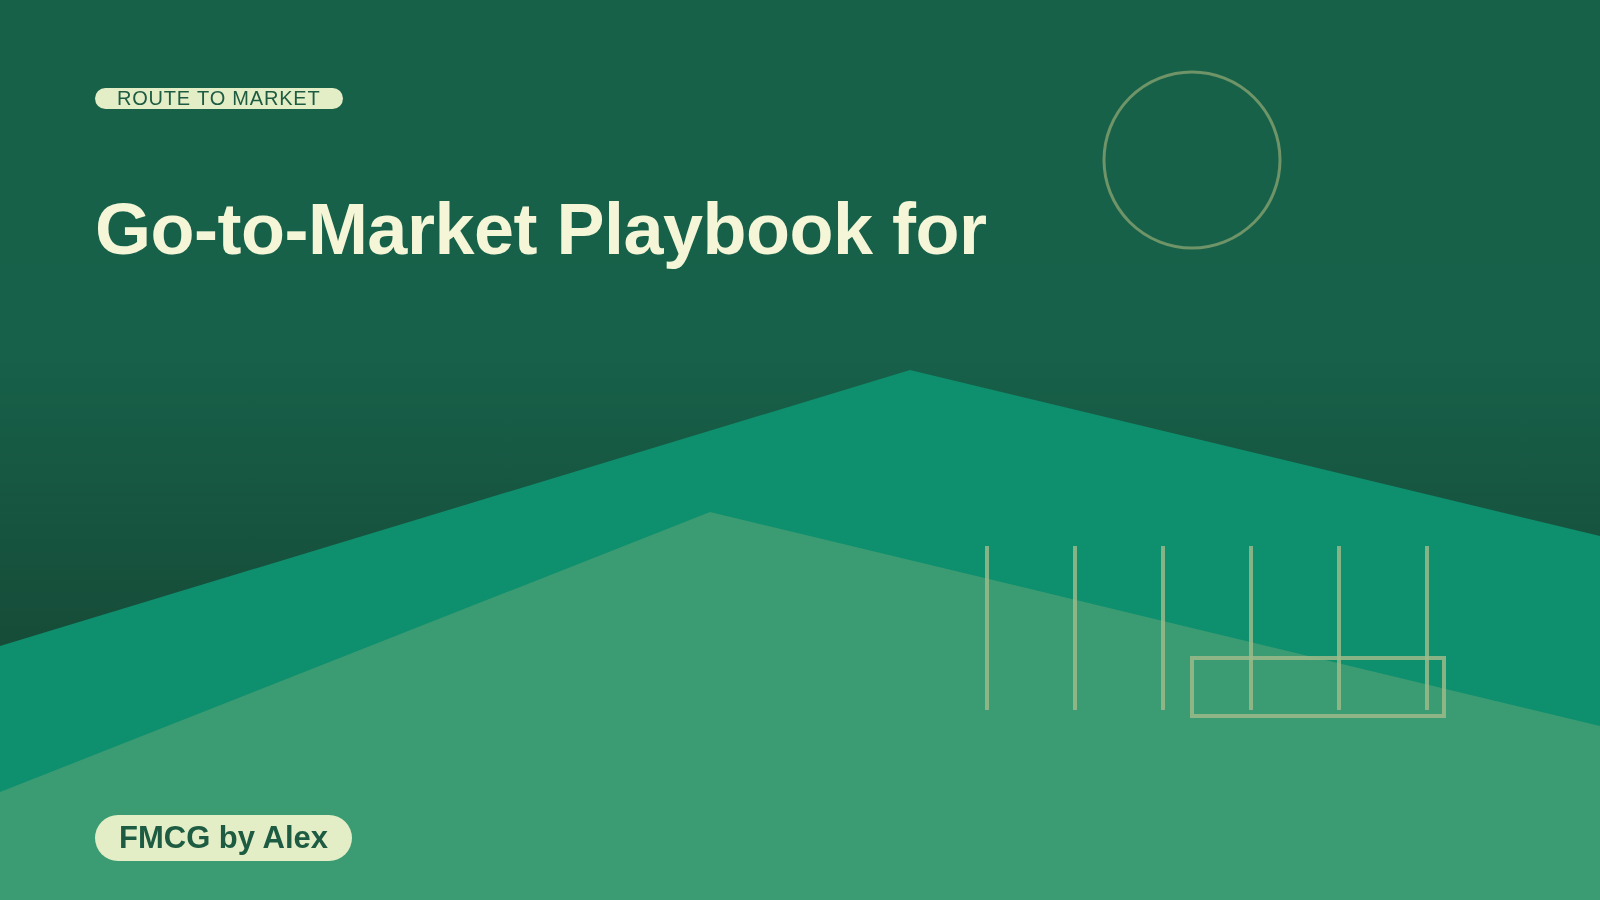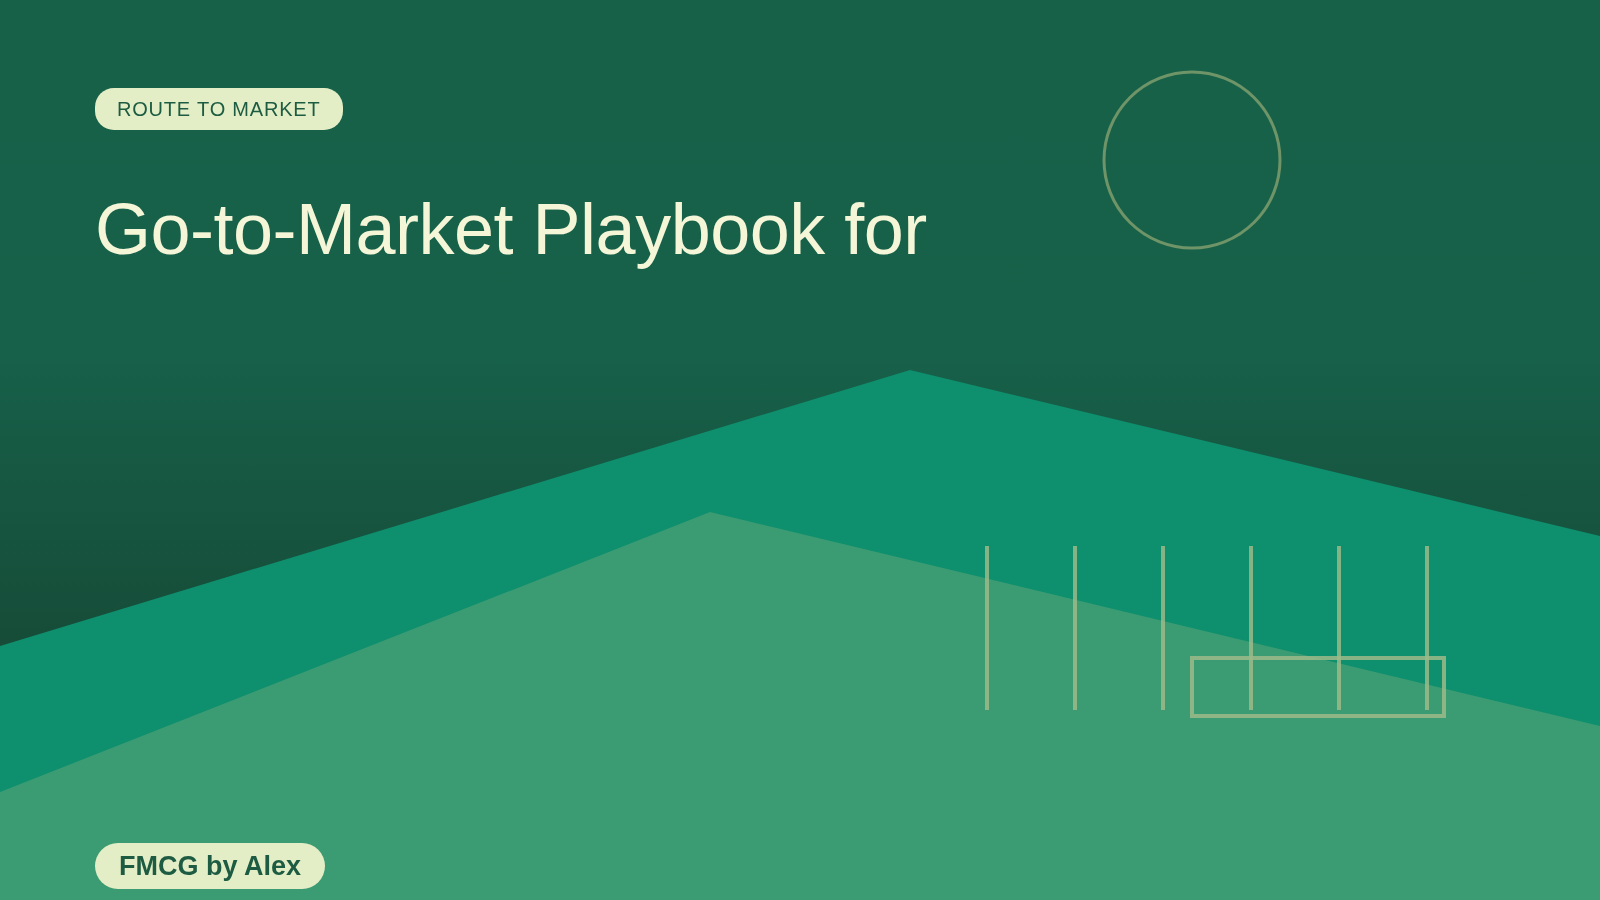--- a/index.html
+++ b/index.html
@@ -23,61 +23,60 @@
     width: 100%;
     height: 100%;
     pointer-events: none;
   }
 
   
   .eyebrow-badge {
     position: absolute;
     left: 95px;
     top: 88px;
-    height: 42px;
+    height: 21px;
     display: flex;
     align-items: center;
     padding: 0 22px;
     border-radius: 19px;
     background: #e4eec6;
     color: #1d5c42;
     font-size: 20px;
     letter-spacing: 0.8px;
     white-space: nowrap;
     justify-content: flex-end;
   }
 
   .title {
     position: absolute;
     left: 95px;
     top: 140px;
     width: 1000px;
     color: #f5f6d8;
     font-size: 72px;
-    font-weight: normal;
+    font-weight: bold;
     line-height: 1.16;
     letter-spacing: -0.5px;
   }
   .title-line { display: block; white-space: nowrap; }
 
   .footer-badge {
     position: absolute;
     left: 95px;
     top: 815px;
     height: 46px;
     display: flex;
     align-items: center;
     padding: 0 24px;
     border-radius: 23px;
     background: #e4eec6;
     color: #1d5c42;
-    font-size: 27px;
+    font-size: 31px;
     font-weight: bold;
     white-space: nowrap;
-    margin-top: 28px;
   }
 </style>
 </head>
 <body>
 
 <div id="slide">
 
   <svg class="layer" viewBox="0 0 1600 900" preserveAspectRatio="none" xmlns="http://www.w3.org/2000/svg">
     <polygon points="910,370 1600,536 1600,900 0,900 0,646" fill="#0e8f6e"></polygon>
     <polygon points="710,512 1600,726 1600,900 0,900 0,792" fill="#3f9c72" opacity="0.92"></polygon>

